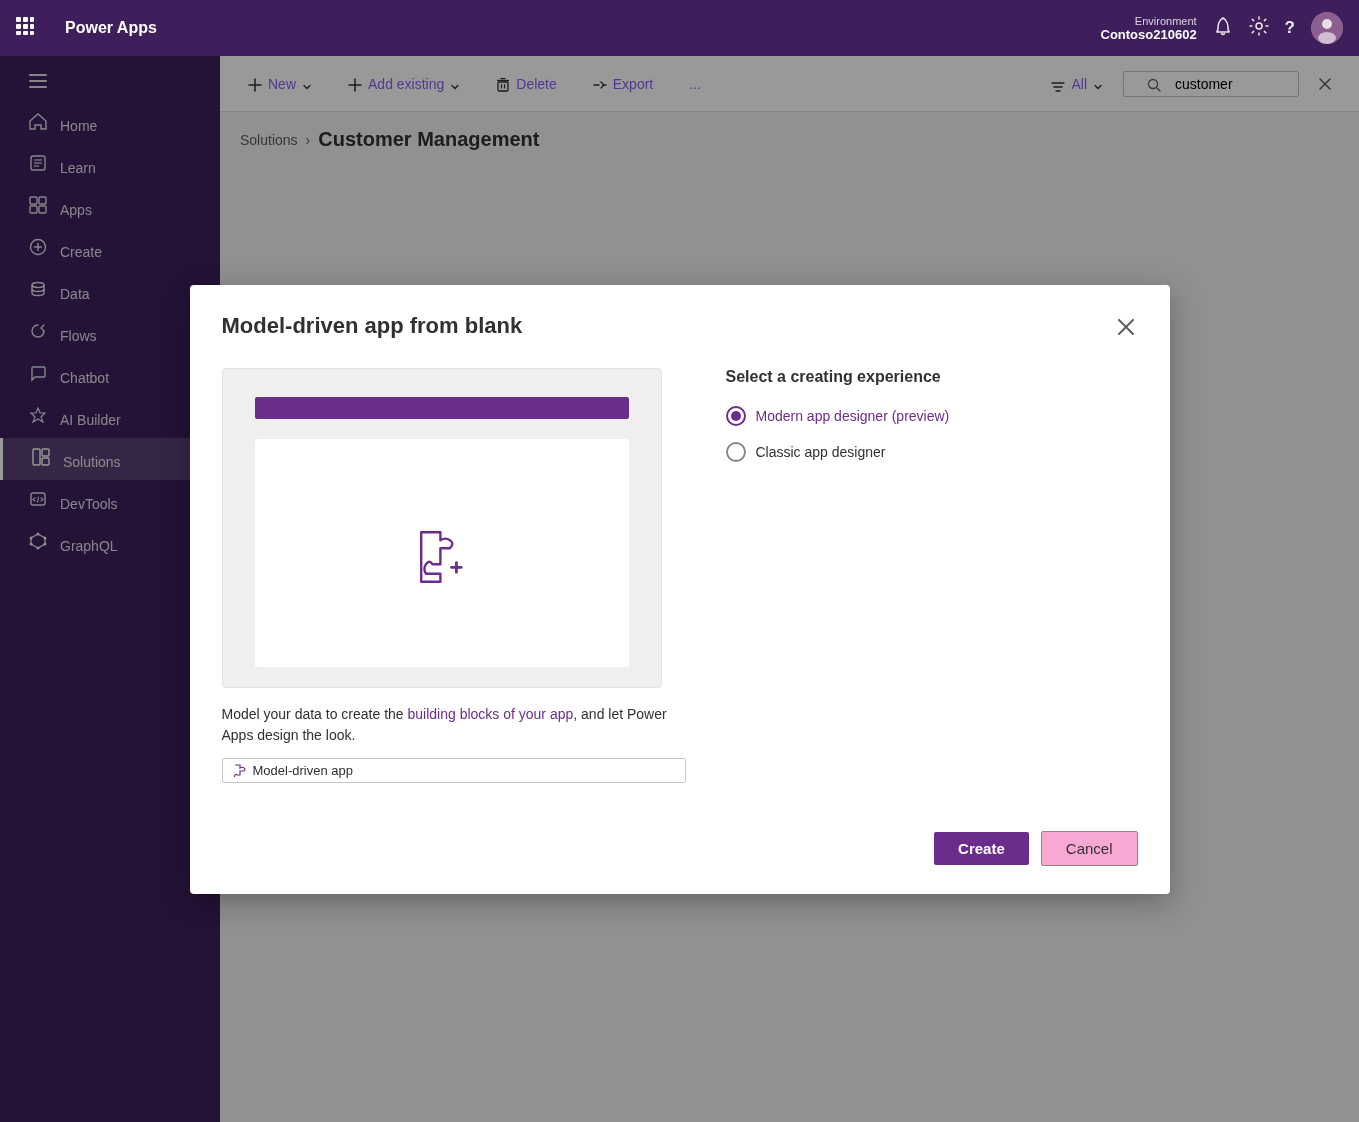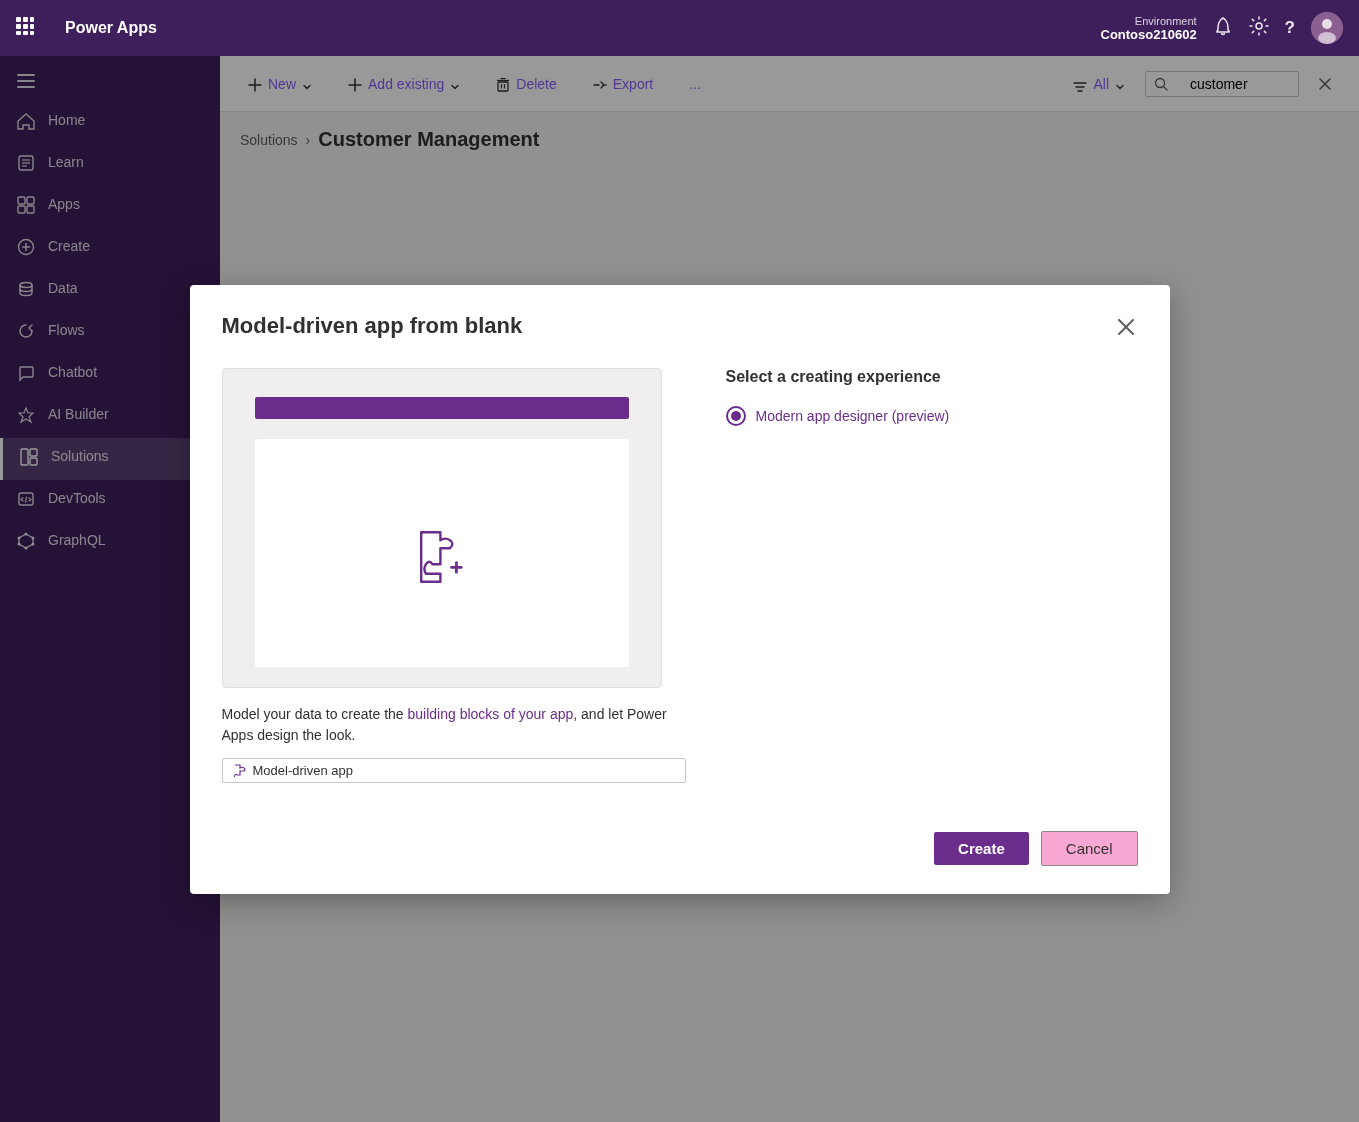--- a/index.html
+++ b/index.html
@@ -19,21 +19,21 @@
     .top-nav-env-name { font-weight: 600; font-size: 13px; }
     .top-nav-icon { color: white; font-size: 18px; cursor: pointer; opacity: 0.9; }
     .top-nav-avatar { width: 32px; height: 32px; border-radius: 50%; background: #8B6090; display: flex; align-items: center; justify-content: center; color: white; font-size: 13px; overflow: hidden; cursor: pointer; }
 
     
     .sidebar {
       position: absolute; top: 56px; left: 0; width: 220px; bottom: 0;
       background: #3e1f5c; padding-top: 8px; z-index: 5;
     }
     .sidebar-item {
-      display: flex; align-items: flex-start; gap: 12px; padding: 10px 16px;
+      display: flex; align-items: flex-end; gap: 12px; padding: 10px 28px;
       color: rgba(255,255,255,0.85); font-size: 14px; cursor: pointer;
       position: relative;
     }
     .sidebar-item.active { background: rgba(255,255,255,0.15); border-left: 3px solid white; }
     .sidebar-item.active .sidebar-icon { color: white; }
     .sidebar-icon { font-size: 16px; width: 20px; text-align: center; color: rgba(255,255,255,0.8); }
 
     
     .main-content {
       position: absolute; top: 56px; left: 220px; right: 0; bottom: 0;
@@ -44,22 +44,22 @@
     .toolbar {
       background: white; border-bottom: 1px solid #e1e1e1;
       padding: 0 20px; height: 56px; display: flex; align-items: center; gap: 20px;
     }
     .toolbar-btn {
       display: flex; align-items: flex-end; gap: 6px; font-size: 14px; color: #8b5cf6;
       cursor: pointer; padding: 6px 8px; border-radius: 2px;
     }
     .toolbar-right { margin-left: auto; display: flex; align-items: center; gap: 12px; }
     .toolbar-search {
-      display: flex; align-items: center; border: 1px solid #c8c6c4; border-radius: 2px;
-      padding: 4px 8px; gap: 22px; background: white;
+      display: flex; align-items: flex-end; border: 1px solid #c8c6c4; border-radius: 2px;
+      padding: 4px 23px; gap: 14px; background: white;
     }
     .toolbar-search input { border: none; outline: none; font-size: 14px; width: 100px; }
 
     
     .breadcrumb {
       padding: 16px 20px; font-size: 14px; color: #605e5c; display: flex; align-items: center; gap: 8px;
       background: #f3f2f1;
     }
     .breadcrumb-link { color: #605e5c; cursor: pointer; }
     .breadcrumb-current { font-weight: 700; font-size: 20px; color: #323130; }
@@ -438,20 +438,24 @@
       </div>
 
       <div class="dialog-right">
         <div class="experience-label">Select a creating experience</div>
 
         <div class="radio-option">
           <div class="radio-circle checked"></div>
           <span class="radio-text purple">Modern app designer (preview)</span>
         </div>
 
+        <div class="radio-option">
+          <div class="radio-circle unchecked"></div>
+          <span class="radio-text">Classic app designer</span>
+        </div>
       </div>
     </div>
 
     <div class="dialog-footer">
       <button class="btn-create">Create</button>
       <button class="btn-cancel">Cancel</button>
     </div>
   </div>
 </div>
 

